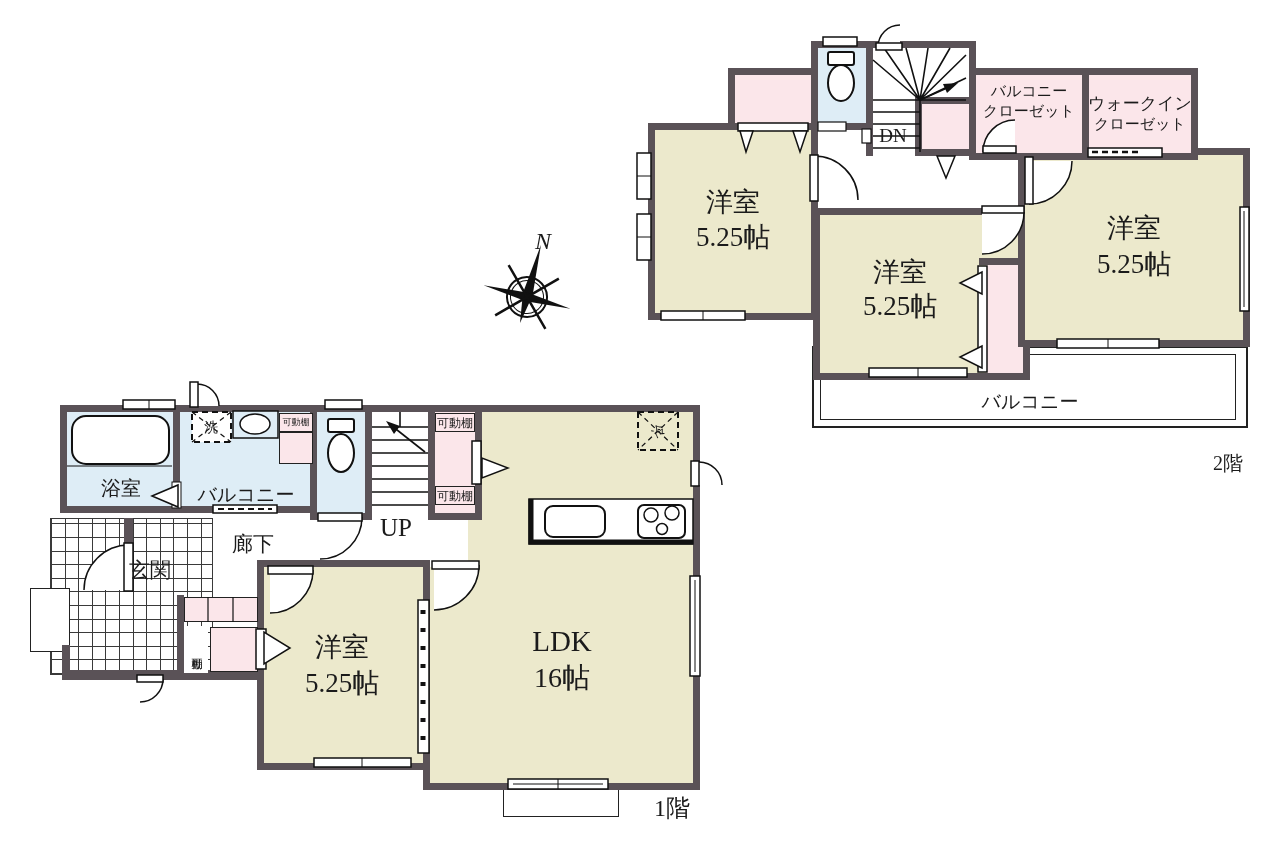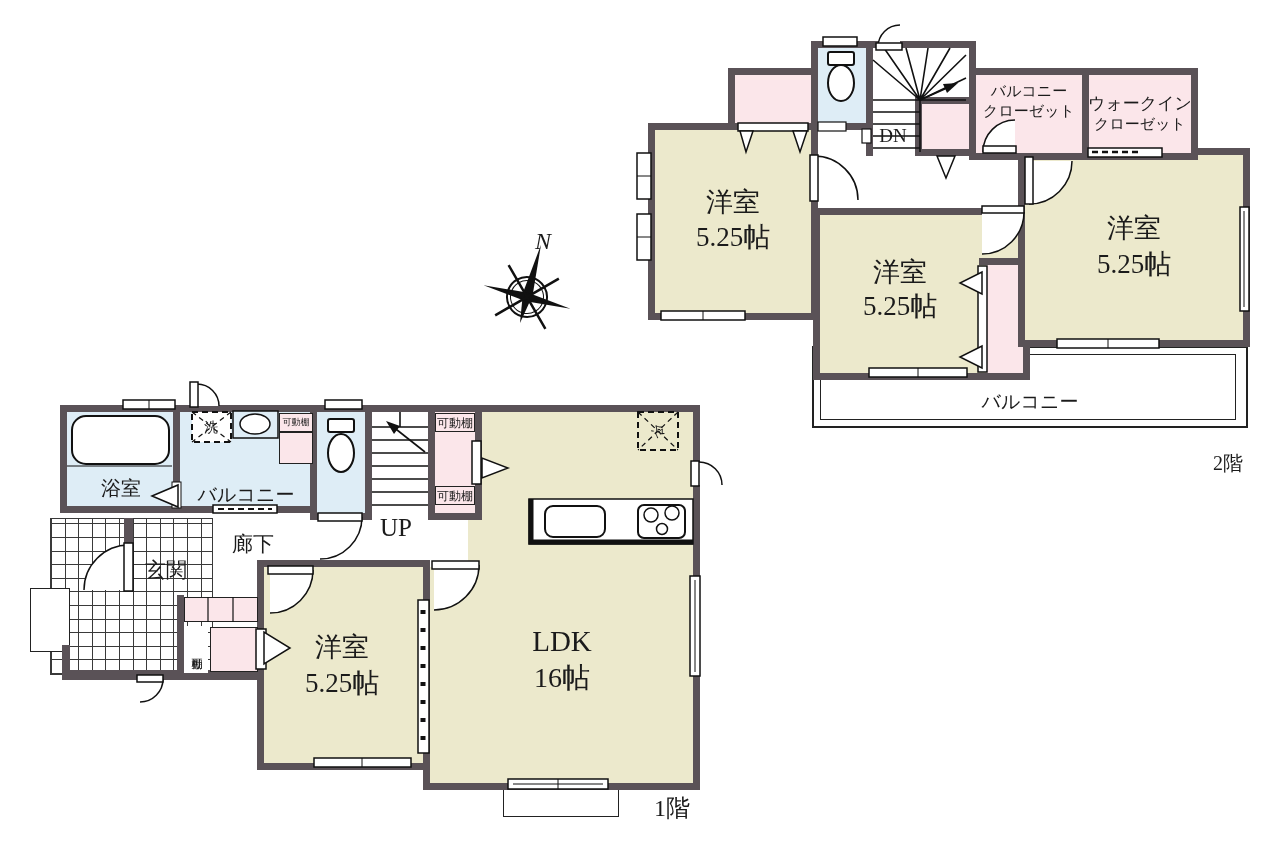--- a/index.html
+++ b/index.html
@@ -247,21 +247,21 @@
   <div class="lbl" style="left:1029px;top:111px;font-size:15px;">クローゼット</div>
   <div class="lbl" style="left:1140px;top:104px;font-size:17px;">ウォークイン</div>
   <div class="lbl" style="left:1140px;top:124px;font-size:15px;">クローゼット</div>
   <div class="lbl" style="left:1030px;top:402px;font-size:19px;">バルコニー</div>
   <div class="lbl" style="left:893px;top:136px;font-size:19px;">DN</div>
   <div class="lbl" style="left:1228px;top:463px;font-size:20px;">2階</div>
 
   <div class="lbl" style="left:121px;top:489px;font-size:20px;font-family:Liberation Mono, monospace;">浴室</div>
   <div class="lbl" style="left:246px;top:495px;font-size:19px;">バルコニー</div>
   <div class="lbl" style="left:253px;top:544px;font-size:21px;font-family:Liberation Serif, serif;">廊下</div>
-  <div class="lbl" style="left:166px;top:570px;font-size:21px;">玄関</div>
+  <div class="lbl" style="left:150px;top:570px;font-size:21px;">玄関</div>
   <div class="lbl" style="left:342px;top:648px;font-size:27px;">洋室</div>
   <div class="lbl" style="left:342px;top:684px;font-size:27px;">5.25帖</div>
   <div class="lbl" style="left:562px;top:641px;font-size:29px;">LDK</div>
   <div class="lbl" style="left:562px;top:677px;font-size:28px;">16帖</div>
   <div class="lbl" style="left:396px;top:528px;font-size:25px;">UP</div>
   <div class="lbl" style="left:672px;top:808px;font-size:24px;text-align:center;">1階</div>
 
   <div class="lbl" style="left:296px;top:423px;font-size:9px;">可動棚</div>
   <div class="lbl" style="left:455px;top:423px;font-size:12px;">可動棚</div>
   <div class="lbl" style="left:455px;top:496px;font-size:12px;">可動棚</div>

